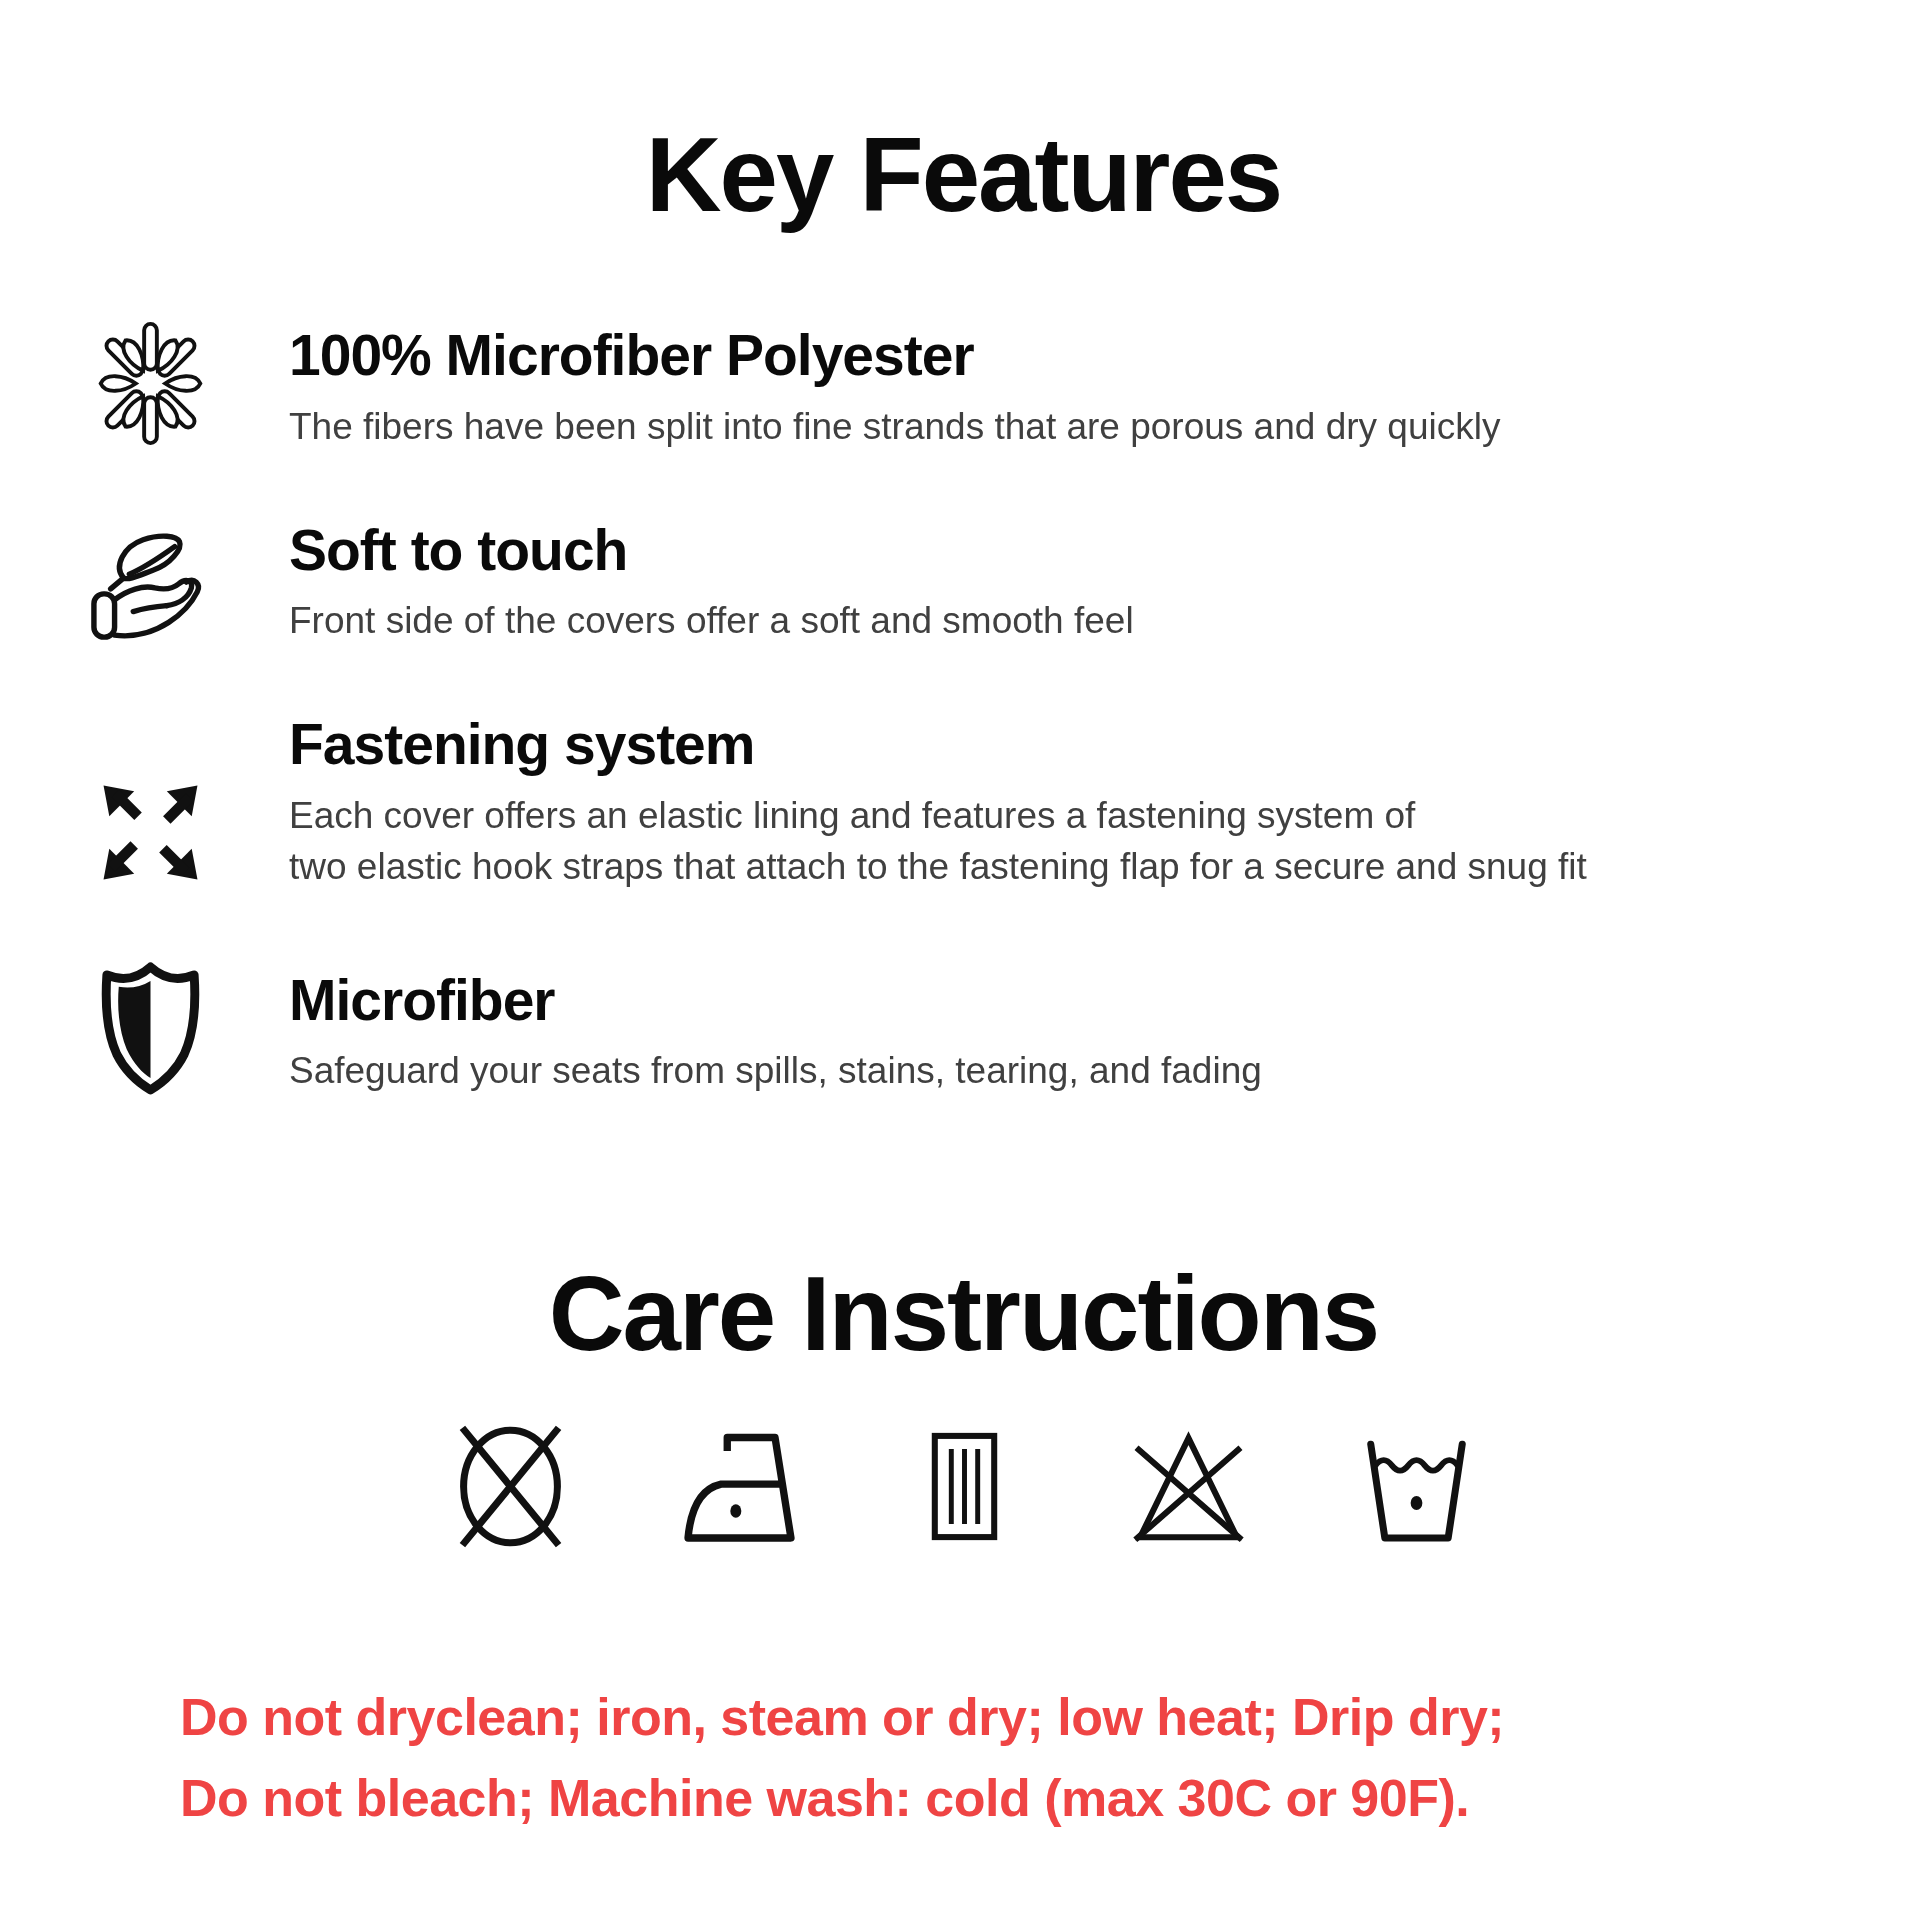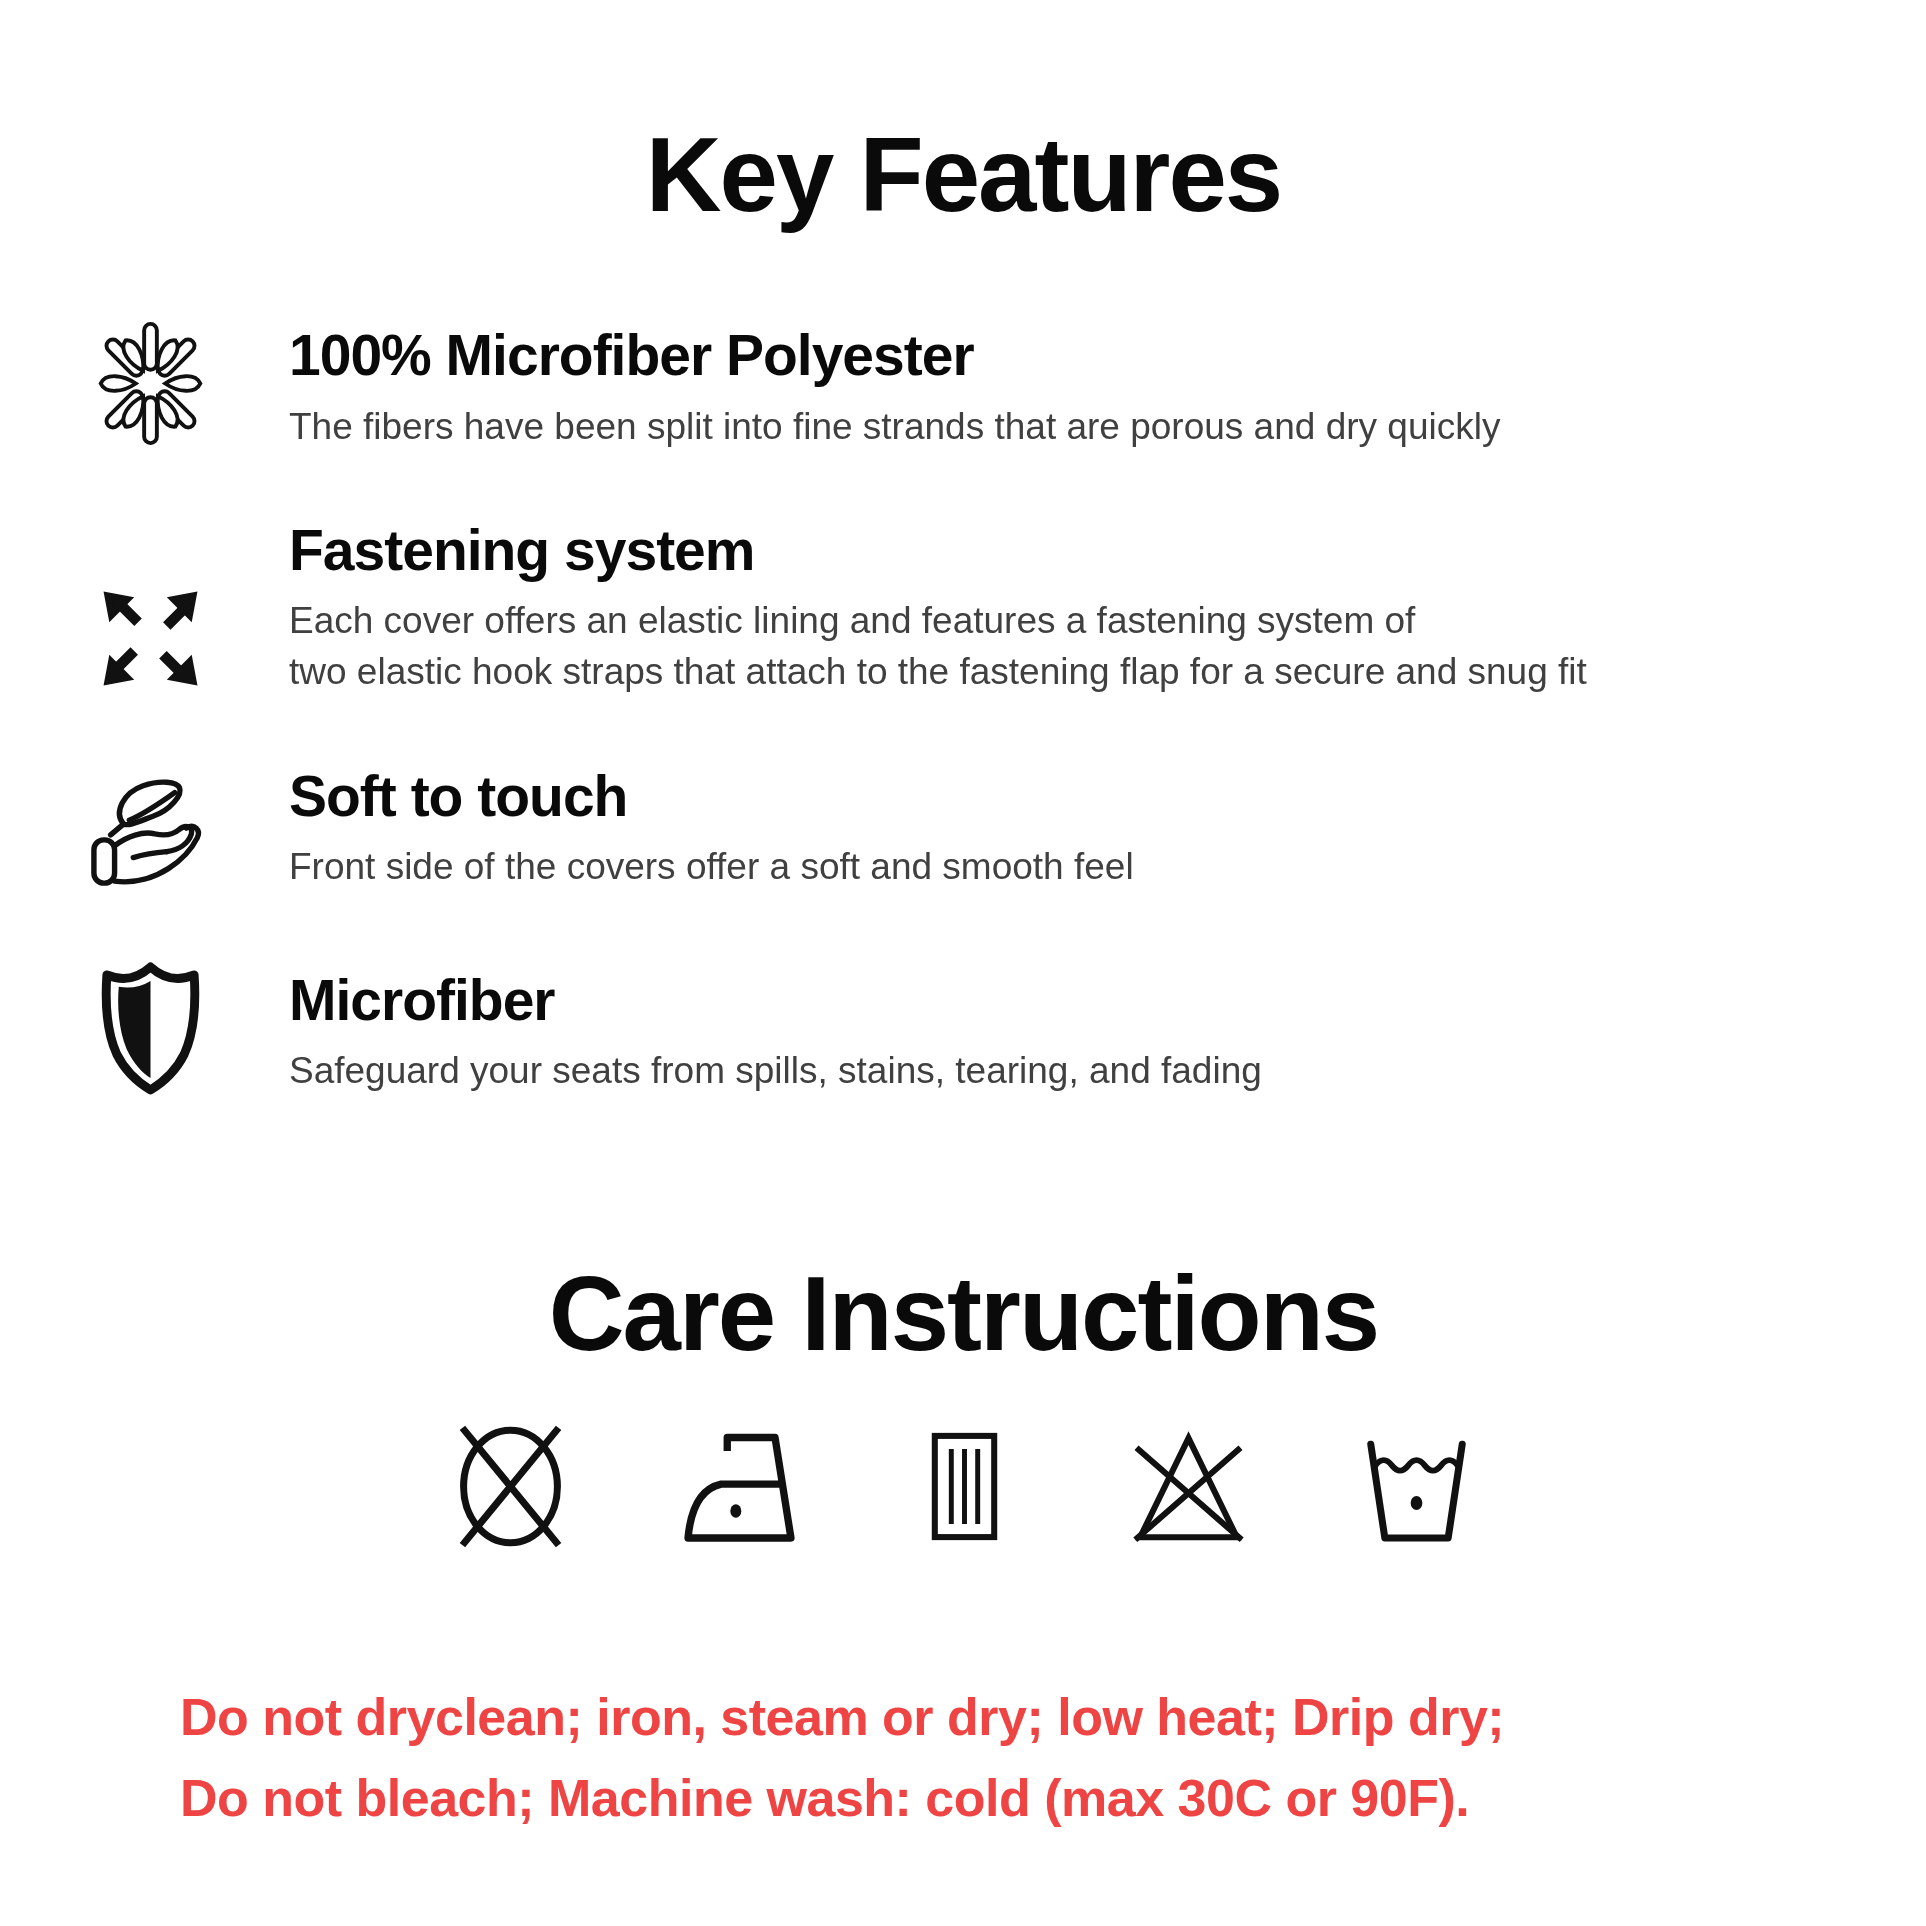--- a/index.html
+++ b/index.html
@@ -78,20 +78,38 @@
         </svg>
       </div>
       <div class="text-cell">
         <div class="f-title">100% Microfiber Polyester</div>
         <div class="f-desc">The fibers have been split into fine strands that are porous and dry quickly</div>
       </div>
     </div>
 
     <div class="feature">
       <div class="icon-cell">
+        <svg width="133" height="123" viewBox="0 0 135 125" fill="none" stroke="#111111" stroke-width="5.5" stroke-linecap="round" stroke-linejoin="round">
+          <path d="M40,56 C30,44 40,24 60,17 C78,11 94,13 97,19 C100,26 88,42 70,48 C54,54 46,58 40,56 Z"></path>
+          <path d="M46,52 C60,46 78,34 92,24"></path>
+          <path d="M40,56 L27,67"></path>
+          <rect x="10" y="72" width="21" height="44" rx="10"></rect>
+          <path d="M31,78 C44,68 60,63 72,66 C82,68 90,67 96,62 C103,56 111,58 109,66 C106,76 96,82 84,84"></path>
+          <path d="M50,90 C60,87 72,85 84,84"></path>
+          <path d="M31,114 C52,117 72,110 86,101 C100,92 110,80 115,70 C119,62 112,55 104,60"></path>
+        </svg>
+      </div>
+      <div class="text-cell">
+        <div class="f-title">Soft to touch</div>
+        <div class="f-desc">Front side of the covers offer a soft and smooth feel</div>
+      </div>
+    </div>
+
+    <div class="feature">
+      <div class="icon-cell">
         <svg width="115" height="119" viewBox="0 0 120 120" style="margin-top:6px">
           <g fill="#111111" stroke="none">
             <g>
               <polygon points="11,11 43,17 17,43"></polygon>
               <rect x="18" y="25.5" width="34" height="11" transform="rotate(45 35 31)"></rect>
             </g>
             <g transform="rotate(90 60 60)">
               <polygon points="11,11 43,17 17,43"></polygon>
               <rect x="18" y="25.5" width="34" height="11" transform="rotate(45 35 31)"></rect>
             </g>
@@ -103,38 +121,20 @@
               <polygon points="11,11 43,17 17,43"></polygon>
               <rect x="18" y="25.5" width="34" height="11" transform="rotate(45 35 31)"></rect>
             </g>
           </g>
         </svg>
       </div>
       <div class="text-cell">
         <div class="f-title">Fastening system</div>
         <div class="f-desc">Each cover offers an elastic lining and features a fastening system of
 two elastic hook straps that attach to the fastening flap for a secure and snug fit</div>
-      </div>
-    </div>
-
-    <div class="feature">
-      <div class="icon-cell">
-        <svg width="133" height="123" viewBox="0 0 135 125" fill="none" stroke="#111111" stroke-width="5.5" stroke-linecap="round" stroke-linejoin="round">
-          <path d="M40,56 C30,44 40,24 60,17 C78,11 94,13 97,19 C100,26 88,42 70,48 C54,54 46,58 40,56 Z"></path>
-          <path d="M46,52 C60,46 78,34 92,24"></path>
-          <path d="M40,56 L27,67"></path>
-          <rect x="10" y="72" width="21" height="44" rx="10"></rect>
-          <path d="M31,78 C44,68 60,63 72,66 C82,68 90,67 96,62 C103,56 111,58 109,66 C106,76 96,82 84,84"></path>
-          <path d="M50,90 C60,87 72,85 84,84"></path>
-          <path d="M31,114 C52,117 72,110 86,101 C100,92 110,80 115,70 C119,62 112,55 104,60"></path>
-        </svg>
-      </div>
-      <div class="text-cell">
-        <div class="f-title">Soft to touch</div>
-        <div class="f-desc">Front side of the covers offer a soft and smooth feel</div>
       </div>
     </div>
 
     <div class="feature">
       <div class="icon-cell">
         <svg width="119" height="139" viewBox="0 0 120 140">
           <path d="M16,18 Q40,28 60,10 Q80,28 104,18 C106,48 104,76 94,98 C84,118 70,128 60,134 C50,128 36,118 26,98 C16,76 14,48 16,18 Z" fill="#ffffff" stroke="#111111" stroke-width="9" stroke-linejoin="round"></path>
           <path d="M60,24 C50,30 40,32 28,30 C26,54 29,76 36,93 C43,108 52,117 60,122 Z" fill="#111111"></path>
         </svg>
       </div>

